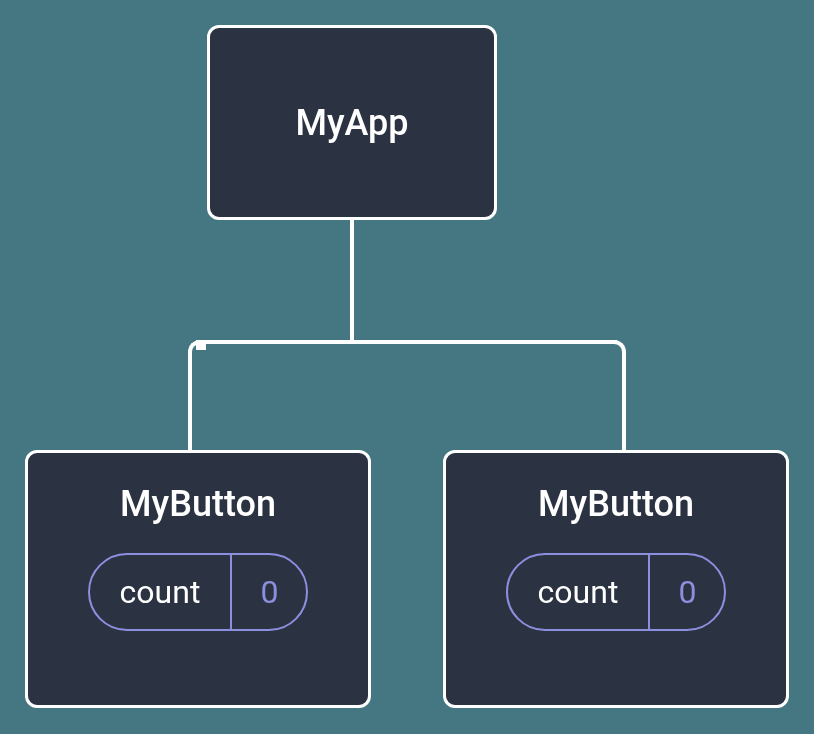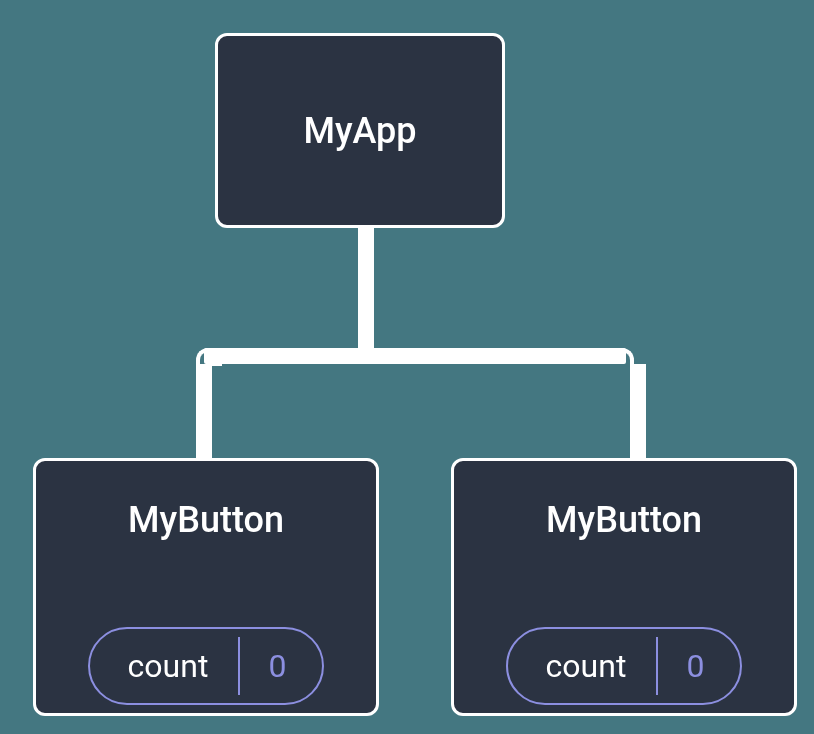--- a/index.html
+++ b/index.html
@@ -1,17 +1,17 @@
 <!DOCTYPE html>
 <html><head>
   <meta charset="utf-8">
   <style>
     * {
       margin: 0;
-      padding: 8px;
+      padding: 0;
       box-sizing: border-box;
     }
     body {
       width: 814px;
       height: 734px;
       background: #447781;
       font-family: -apple-system, BlinkMacSystemFont, "Segoe UI", Roboto, sans-serif;
       position: relative;
     }
     .node {
@@ -33,21 +33,21 @@
     }
     .root-title {
       font-size: 36px;
       font-weight: 500;
     }
     .child-node {
       top: 450px;
       width: 346px;
       height: 258px;
       padding-top: 30px;
-      justify-content: space-between;
+      justify-content: flex-start;
       gap: 28px;
     }
     .child-left {
       left: 25px;
     }
     .child-right {
       left: 443px;
     }
     .child-title {
       font-size: 36px;

